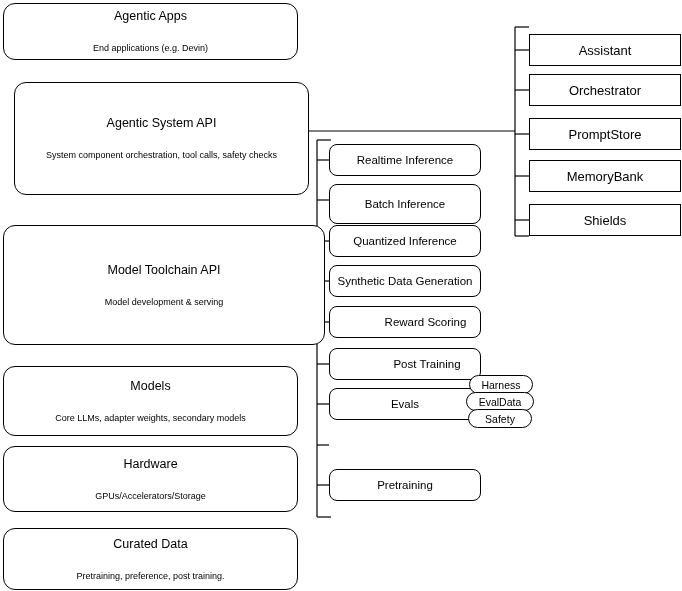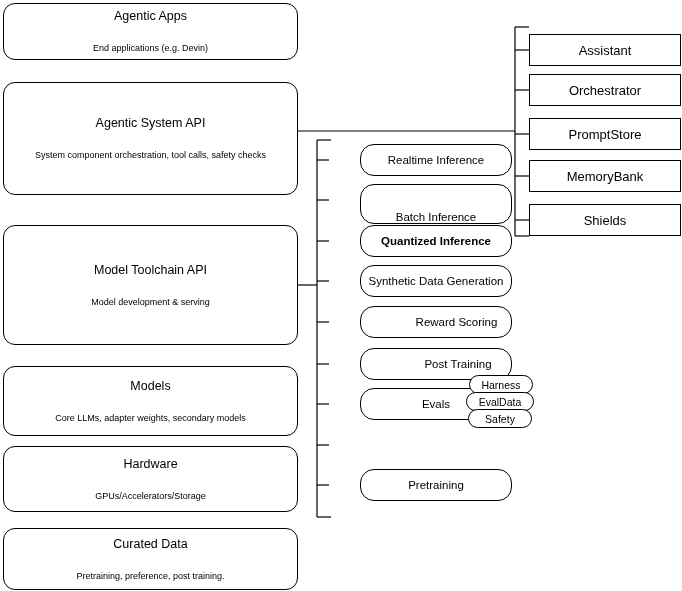--- a/index.html
+++ b/index.html
@@ -39,23 +39,22 @@
   .stack-title {
     font-size: 12.5px;
     line-height: 15px;
   }
   .stack-sub {
     font-size: 9px;
     line-height: 12px;
     margin-top: 18px;
   }
   .mid-box {
-    border-radius: 14px;
+    border-radius: 8px;
     font-size: 11.5px;
-    margin-left: 31px;
   }
   .right-box {
     border-radius: 0;
     font-size: 13px;
   }
   .pill {
     border-radius: 11px;
     font-size: 10.5px;
   }
   svg.connectors {
@@ -97,26 +96,26 @@
     <path d="M 317 404 L 329 404" stroke="#000000" fill="none" stroke-width="1.2"></path>
     <path d="M 317 445 L 329 445" stroke="#000000" fill="none" stroke-width="1.2"></path>
     <path d="M 317 485 L 329 485" stroke="#000000" fill="none" stroke-width="1.2"></path>
   </svg>
 
   <div class="node stack-box" style="left:3px; top:3px; width:295px; height:57px;">
     <div class="stack-title">Agentic Apps</div>
     <div class="stack-sub">End applications (e.g. Devin)</div>
   </div>
 
-  <div class="node stack-box" style="left:3px; top:82px; width:295px; height:113px;">
+  <div class="node stack-box" style="left:14px; top:82px; width:295px; height:113px;">
     <div class="stack-title">Agentic System API</div>
     <div class="stack-sub">System component orchestration, tool calls, safety checks</div>
   </div>
 
-  <div class="node stack-box" style="left:3px; top:225px; width:295px; height:120px;">
+  <div class="node stack-box" style="left:3px; top:225px; width:322px; height:120px;">
     <div class="stack-title">Model Toolchain API</div>
     <div class="stack-sub">Model development &amp; serving</div>
   </div>
 
   <div class="node stack-box" style="left:3px; top:366px; width:295px; height:70px;">
     <div class="stack-title">Models</div>
     <div class="stack-sub">Core LLMs, adapter weights, secondary models</div>
   </div>
 
   <div class="node stack-box" style="left:3px; top:446px; width:295px; height:66px;">
@@ -141,24 +140,24 @@
   <div class="node right-box" style="left:529px; top:160px; width:152px; height:32px;">
     <span>MemoryBank</span>
   </div>
   <div class="node right-box" style="left:529px; top:204px; width:152px; height:32px;">
     <span>Shields</span>
   </div>
 
   <div class="node mid-box" style="left:329px; top:144px; width:152px; height:32px;">
     <span>Realtime Inference</span>
   </div>
-  <div class="node mid-box" style="left:329px; top:184px; width:152px; height:40px;justify-content:flex-end;">
+  <div class="node mid-box" style="left:329px; top:184px; width:152px; height:40px;">
     <span>Batch Inference</span>
   </div>
-  <div class="node mid-box" style="left:329px; top:225px; width:152px; height:32px;font-weight:bold;">
+  <div class="node mid-box" style="left:329px; top:225px; width:152px; height:32px;">
     <span>Quantized Inference</span>
   </div>
   <div class="node mid-box" style="left:329px; top:265px; width:152px; height:32px;">
     <span>Synthetic Data Generation</span>
   </div>
   <div class="node mid-box" style="left:329px; top:306px; width:152px; height:32px;padding-left:41px;">
     <span>Reward Scoring</span>
   </div>
   <div class="node mid-box" style="left:329px; top:348px; width:152px; height:32px;padding-left:44px;">
     <span>Post Training</span>

